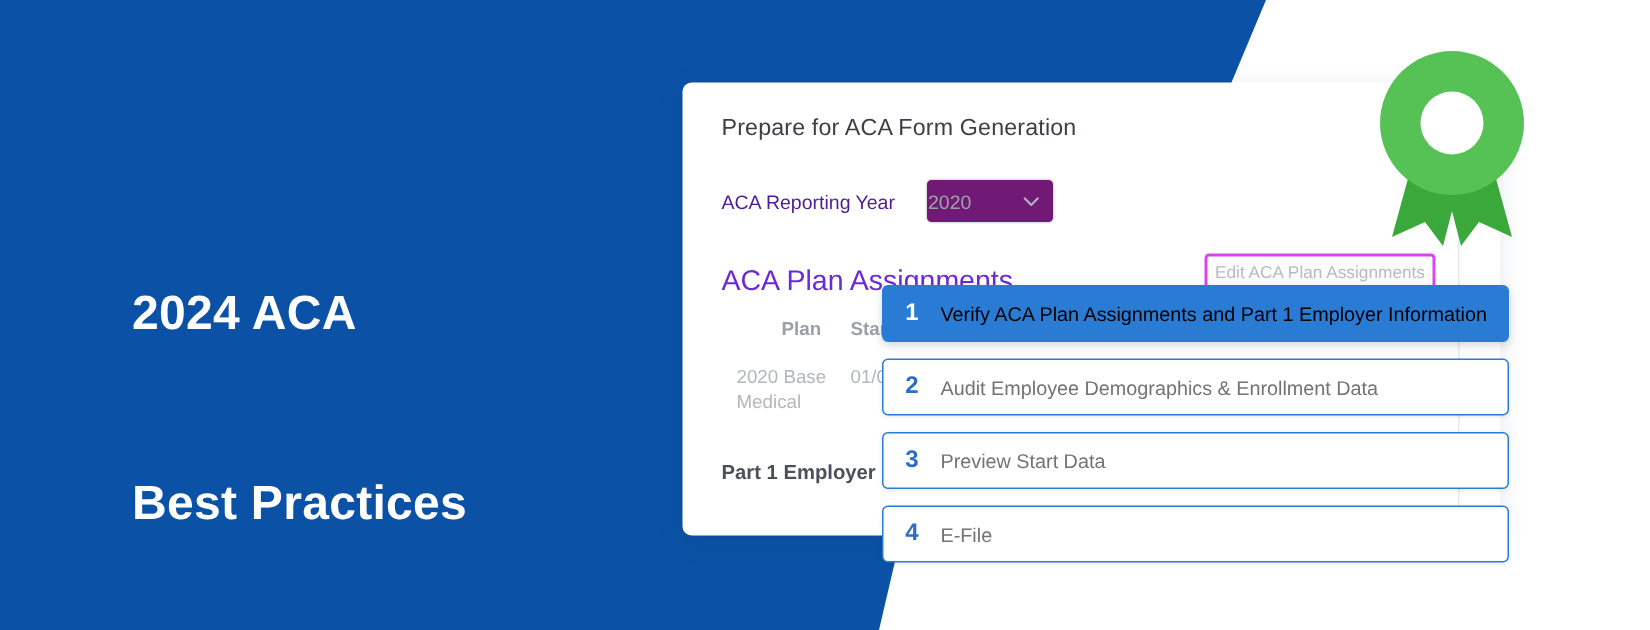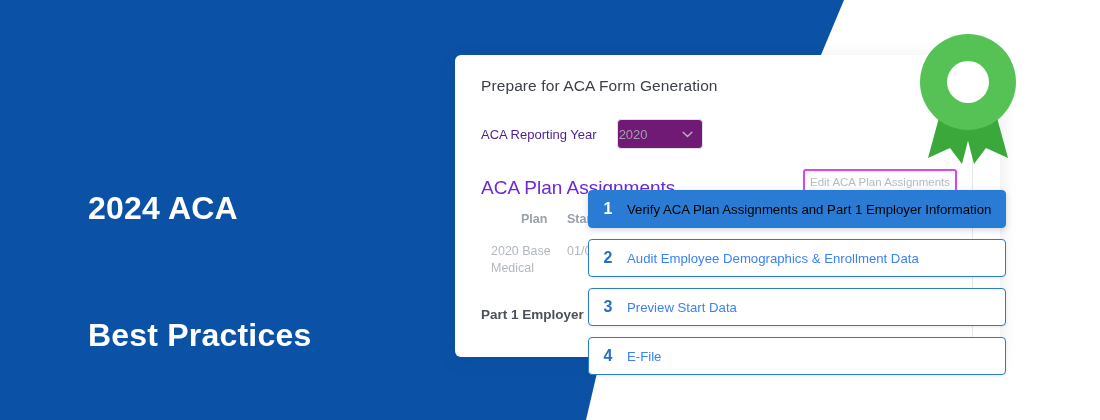--- a/index.html
+++ b/index.html
@@ -191,21 +191,21 @@
   .step .num {
     width: 38px;
     text-align: center;
     font-size: 16px;
     font-weight: bold;
     color: #2a6fc4;
     flex: 0 0 38px;
   }
   .step .txt {
     font-size: 13.2px;
-    color: #3b82f6;
+    color: #737373;
     padding-right: 10px;
     white-space: nowrap;
   }
   .step.active {
     background: #2a7bd4;
     border-color: #2a7bd4;
     box-shadow: 0 2px 6px rgba(20,50,90,0.20);
   }
   .step.active .num { color: #ffffff; }
   .step.active .txt { color: #000000; }

